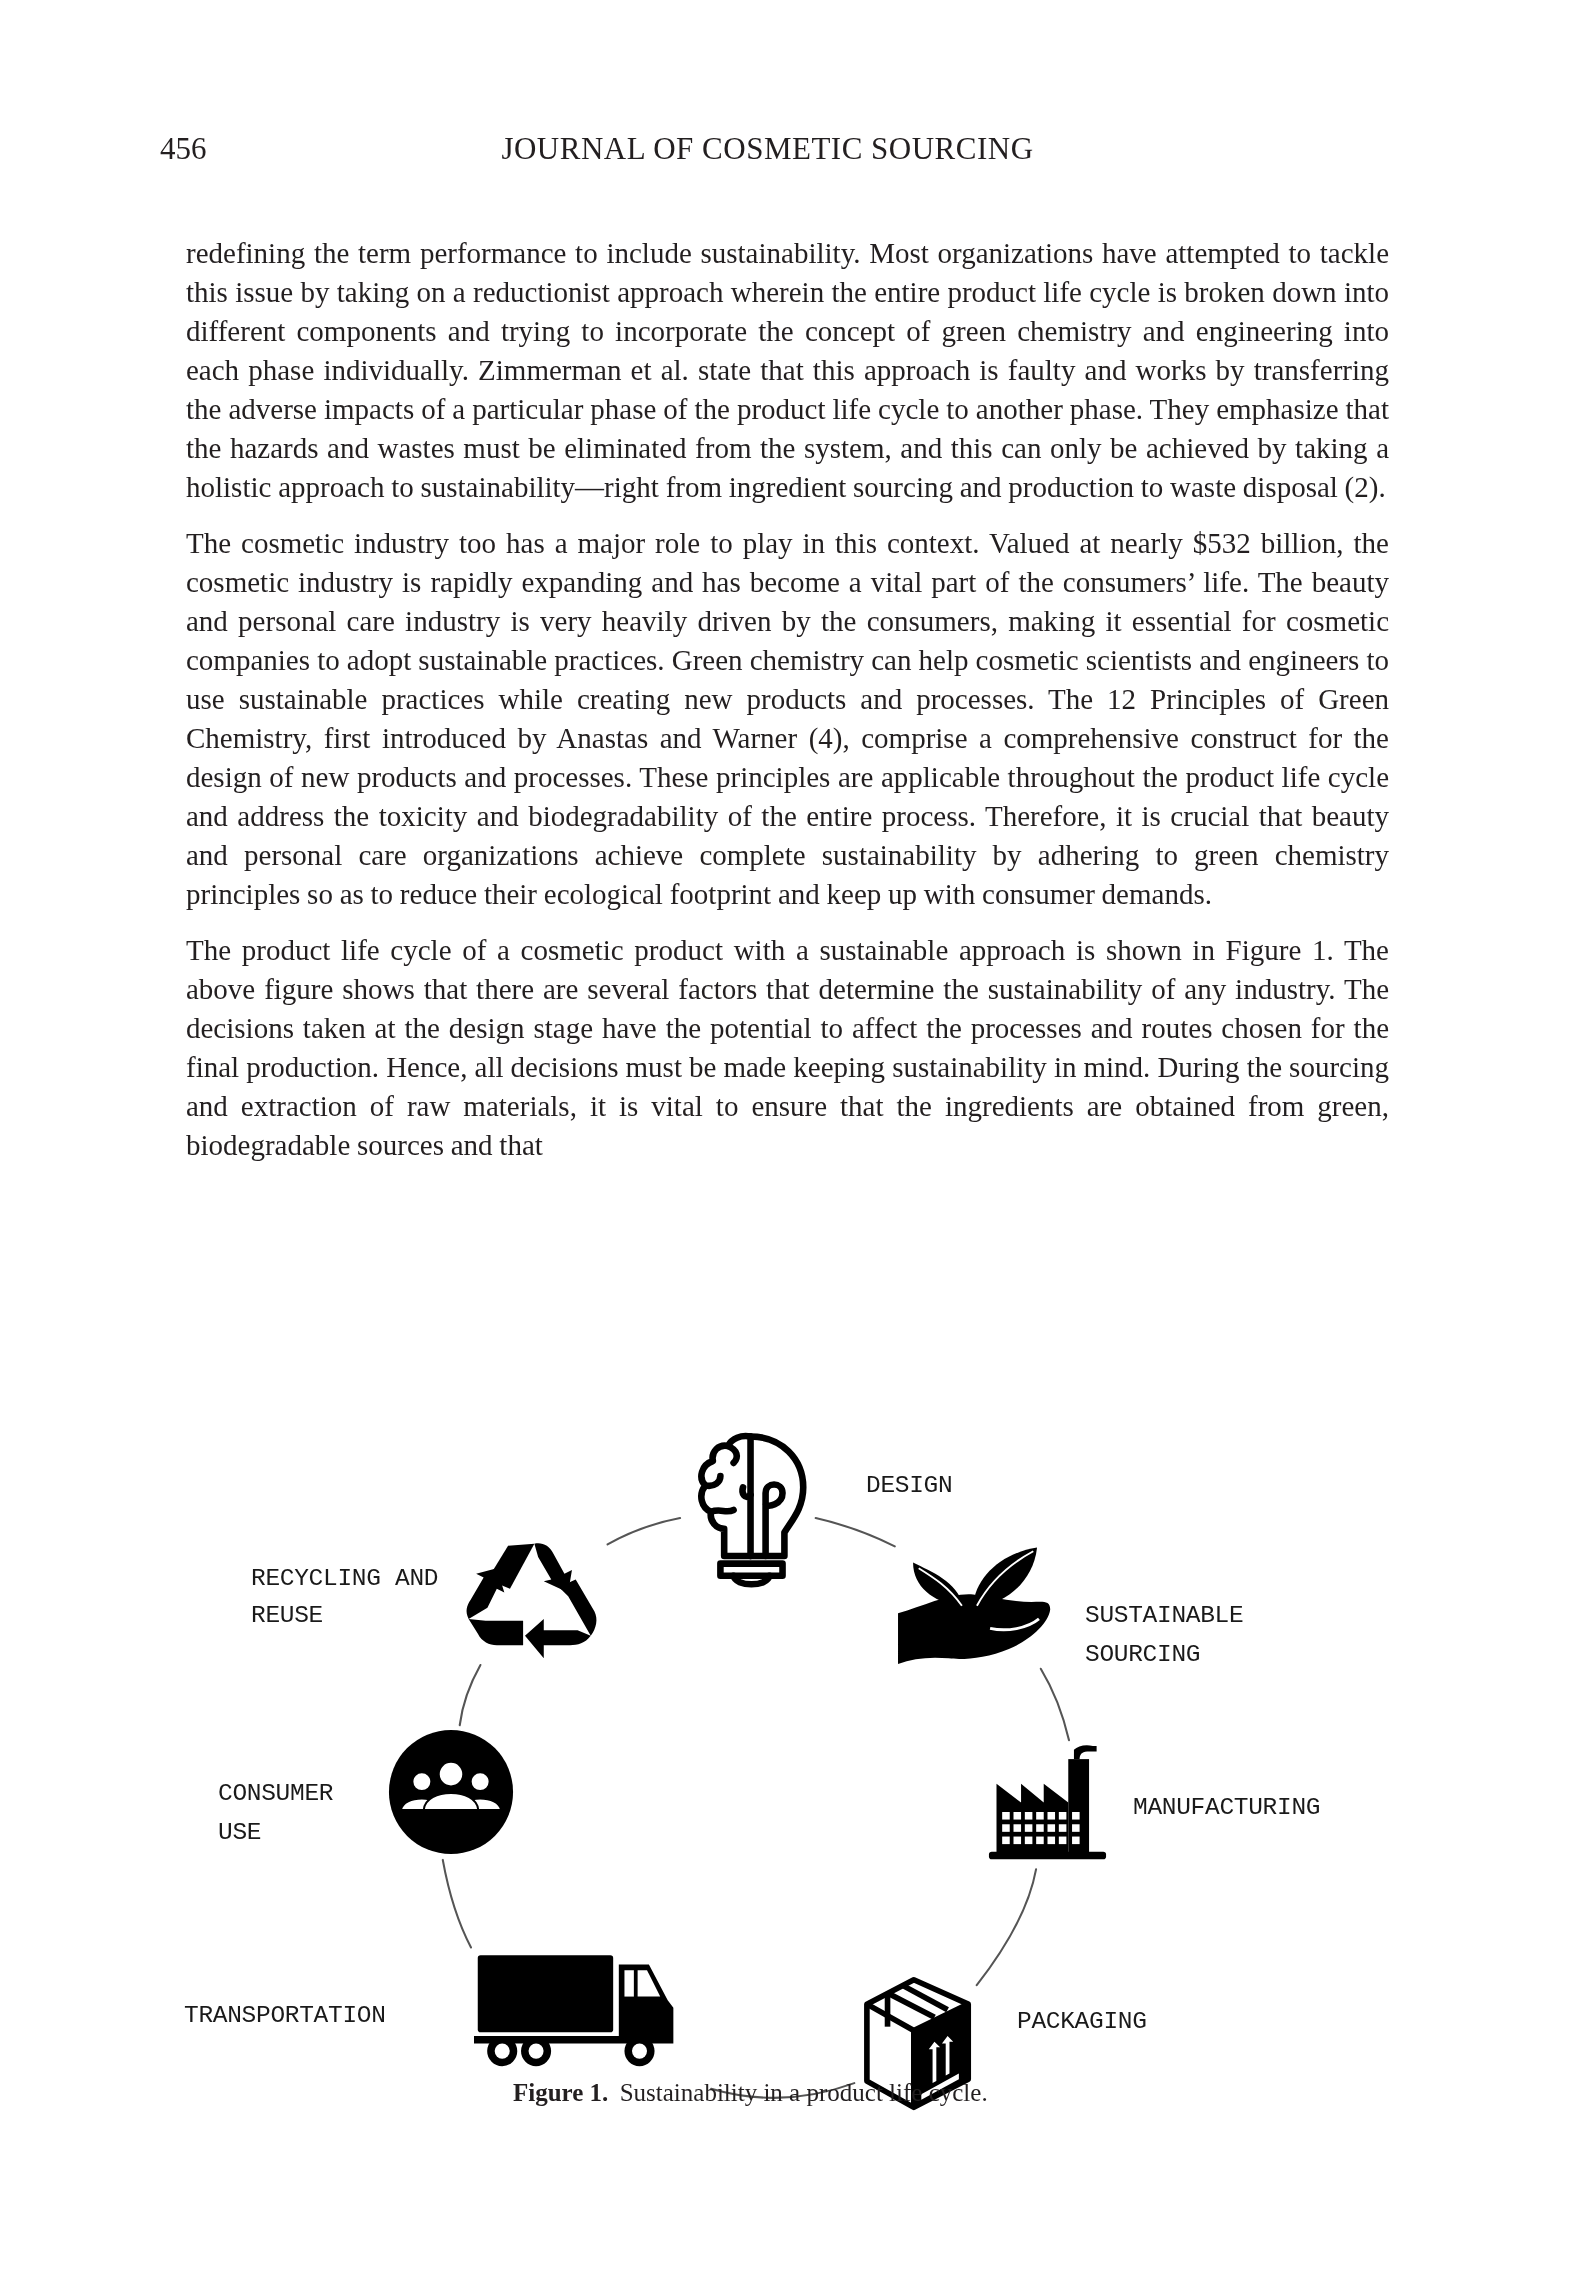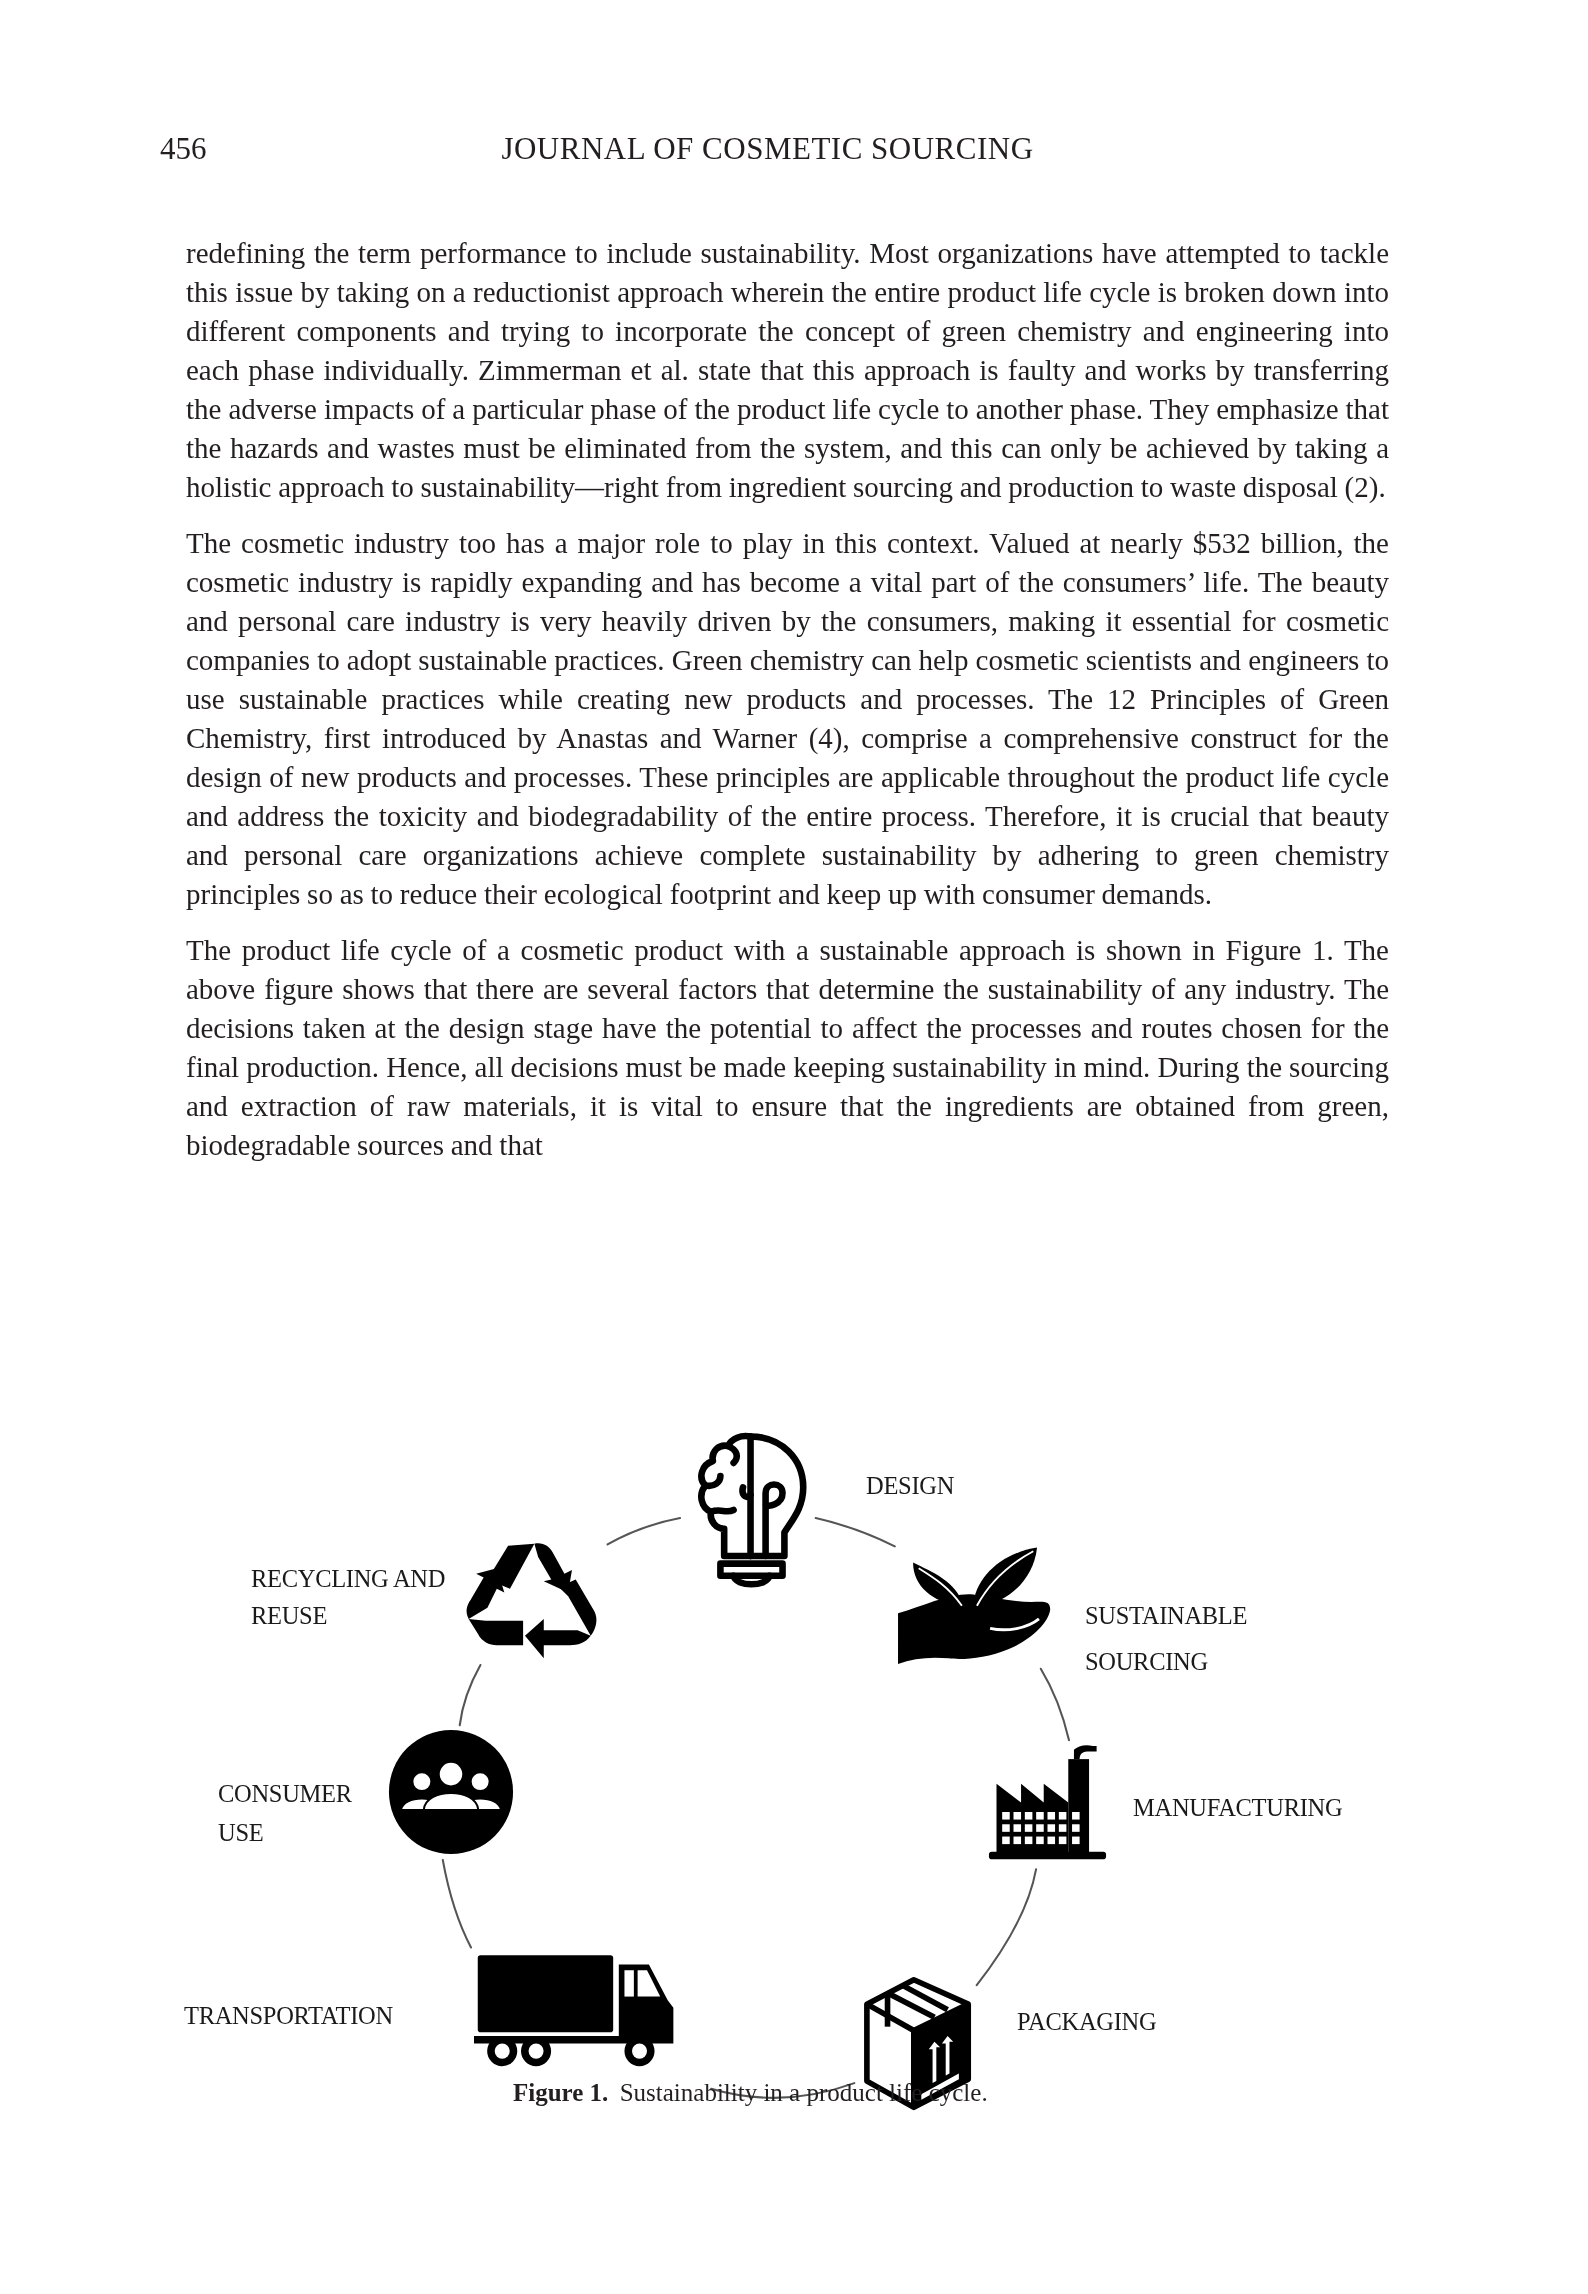--- a/index.html
+++ b/index.html
@@ -1,18 +1,18 @@
 <!DOCTYPE html>
 <html style="font-size:15px"><head>
 <meta charset="utf-8">
 <style>
   html, body { margin:0; padding:0; background:#ffffff; }
   body { width:1589px; height:2295px; position:relative; overflow:hidden; color:#231f20; }
   .serif { font-family:"Liberation Serif","DejaVu Serif",serif; }
-  .sans { font-family:Liberation Serif, serif; }
+  .sans { font-family:Liberation Mono, monospace; }
   .running-head { position:absolute; top:130px; left:160px; width:1215px; height:38px; font-size:31px; line-height:38px; }
   .page-number { position:absolute; left:0; top:0; }
   .journal-title { position:absolute; left:0; width:1215px; text-align:center; top:0; letter-spacing:0.5px; }
   .body-text { position:absolute; left:174px; top:234px; width:1215px; }
   .body-text p { margin:0 0 17px 12px; font-size:29px; line-height:39px; text-align:justify; hyphens:manual; word-spacing:-0.5px; }
   .figure { position:absolute; left:0; top:0; width:1589px; height:2295px; pointer-events:none; }
   .figure svg { position:absolute; left:0; top:0; }
   .label { position:absolute; font-size:24.5px; line-height:29px; color:#1a1a1a; letter-spacing:-0.3px; white-space:nowrap; }
   .caption { position:absolute; left:513px; top:2078px; font-size:25px; line-height:30px; white-space:nowrap; }
   .caption .fig-num { font-weight:bold; margin-right:11.3px; }
@@ -76,21 +76,21 @@
       <path d="M82 70 C 84 40 112 14 150 8 C 146 44 118 66 88 72 Z"></path>
       <path d="M70 72 L 76 72 L 84 72 L 84 80 L 70 80 Z"></path>
       <path d="M2 78 C 30 70 58 56 82 58 C 100 60 124 66 144 66 C 156 66 164 64 164 74 C 162 90 140 108 120 116 C 96 126 70 128 56 126 C 36 124 18 126 2 132 Z"></path>
     </g>
     <path d="M70 70 C 56 50 40 40 24 30" stroke="#fff" stroke-width="2" fill="none"></path>
     <path d="M86 70 C 100 44 120 26 146 12" stroke="#fff" stroke-width="2" fill="none"></path>
     <path d="M100 94 C 118 98 140 94 152 84" stroke="#fff" stroke-width="3" fill="none"></path>
   </svg>
   <div class="label sans" style="left:1085px;top:1601px">
     <div>SUSTAINABLE</div>
-    <div style="margin-top:17px">SOURCING</div>
+    <div style="margin-top:10px">SOURCING</div>
   </div>
 
   <svg class="icon" style="left:987px;top:1744px" width="121" height="119" viewBox="0 0 128 126">
     <g fill="#000">
       <path d="M92 6 C 96 2 104 0 112 2 L 116 2 L 116 8 L 106 8 C 100 8 98 12 98 16 L 92 16 Z"></path>
       <rect x="86" y="16" width="22" height="104"></rect>
       <path d="M10 120 L 10 42 L 36 62 L 36 42 L 60 62 L 60 42 L 86 62 L 86 120 Z"></path>
       <rect x="2" y="114" width="124" height="8" rx="3"></rect>
     </g>
     <g fill="#fff">

